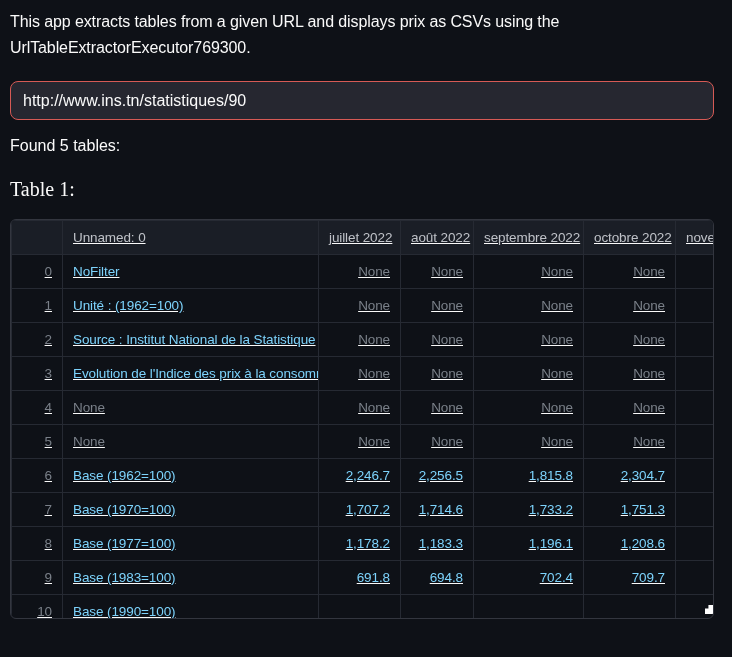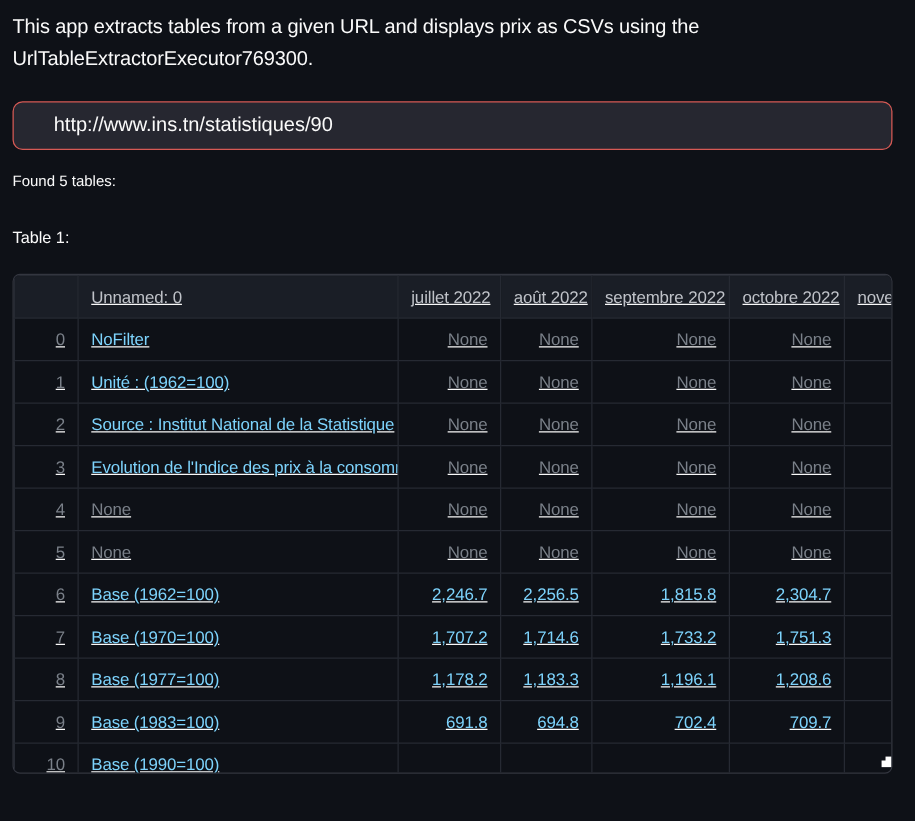--- a/index.html
+++ b/index.html
@@ -33,33 +33,34 @@
     display: block;
     box-sizing: border-box;
     width: 704px;
     height: 39px;
     background: #262730;
     border: 1.5px solid #d65a55;
     border-radius: 8px;
     color: #fafafa;
     font-family: "Liberation Sans", "DejaVu Sans", sans-serif;
     font-size: 16px;
-    padding: 0 32px;
+    padding: 0 12px;
     margin: 0 0 17px 0;
     outline: none;
   }
   .found-text {
-    font-size: 12px;
+    font-size: 16px;
     line-height: 17px;
     margin: 0 0 27px 0;
   }
   .table-title {
-    font-size: 13px;
+    font-size: 20px;
     line-height: 17px;
     margin: 0 0 21px 0;
+    font-family: Liberation Serif, serif;
   }
   .table-wrap {
     position: relative;
     box-sizing: border-box;
     width: 704px;
     height: 400px;
     border: 1px solid #33363f;
     border-radius: 6px;
     overflow: hidden;
     background: #0e1117;

